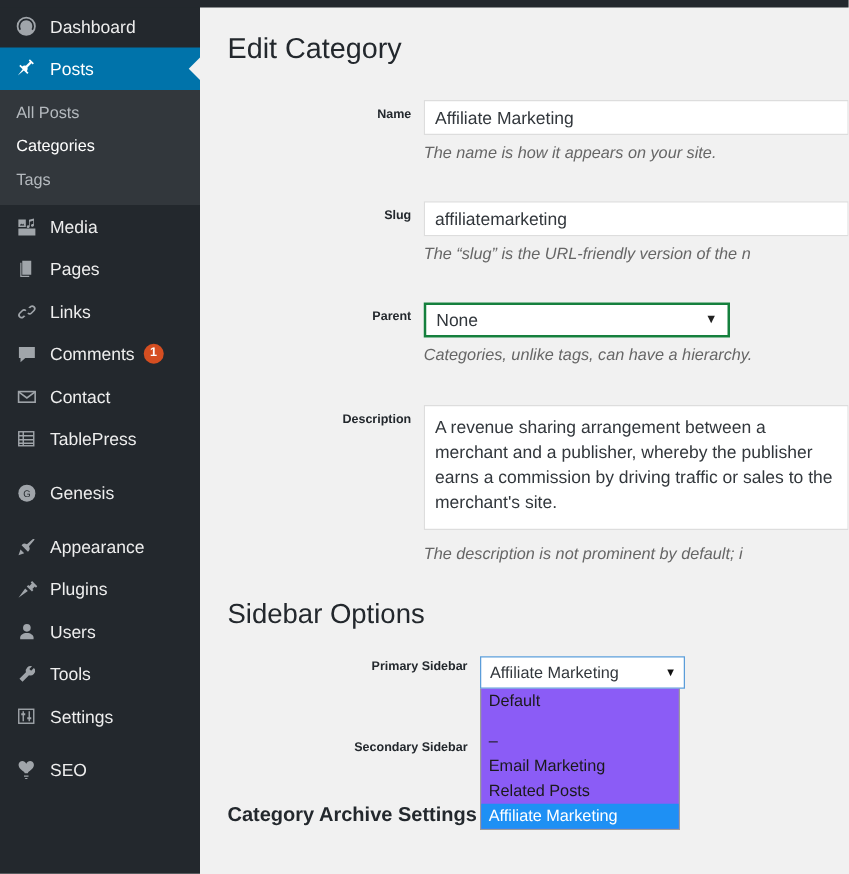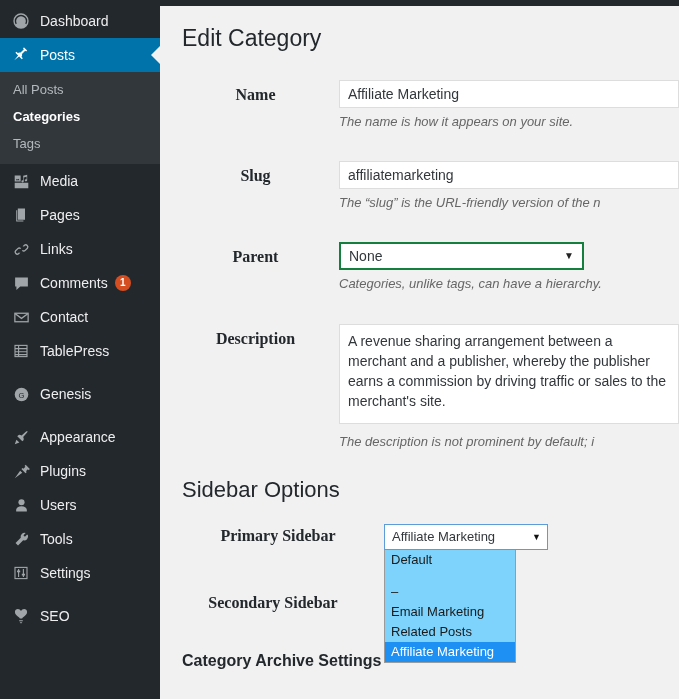--- a/index.html
+++ b/index.html
@@ -105,21 +105,21 @@
     display: flex;
     align-items: center;
     padding-left: 13px;
     box-sizing: border-box;
     color: #b4b9be;
     font-size: 13px;
     white-space: nowrap;
   }
   .submenu-item.current {
     color: #ffffff;
-    font-weight: bold;
+    font-weight: normal;
   }
 
   .menu-gap { height: 9px; }
 
   
   #wpbody {
     position: absolute;
     top: 6px;
     left: 160px;
     width: 519px;
@@ -136,29 +136,28 @@
     line-height: 29px;
   }
 
   .form-table {
     width: 100%;
     border-collapse: collapse;
     margin-top: 12px;
   }
   .form-table th {
     width: 224px;
-    text-align: center;
+    text-align: right;
     vertical-align: top;
     padding: 20px 10px 20px 22px;
     box-sizing: border-box;
-    font-size: 16px;
+    font-size: 10px;
     font-weight: bold;
     color: #23282d;
     line-height: 1.3;
-    font-family: Liberation Serif, serif;
   }
   .form-table td {
     vertical-align: top;
     padding: 15px 0 15px 0;
     box-sizing: border-box;
   }
 
   .regular-text {
     width: 340px;
     height: 28px;
@@ -255,22 +254,22 @@
     top: 50%;
     transform: translateY(-50%);
     font-size: 9px;
     color: #111;
     line-height: 1;
   }
   .open-select-list {
     position: absolute;
     top: 26px;
     left: 0;
-    width: 132px;
-    background: #7dd3fc;
+    width: 160px;
+    background: #8b5cf6;
     border: 1px solid #9b9b9b;
     border-top: none;
     box-sizing: border-box;
     z-index: 20;
     padding: 0;
     margin: 0;
     list-style: none;
   }
   .open-select-list li {
     height: 20px;

